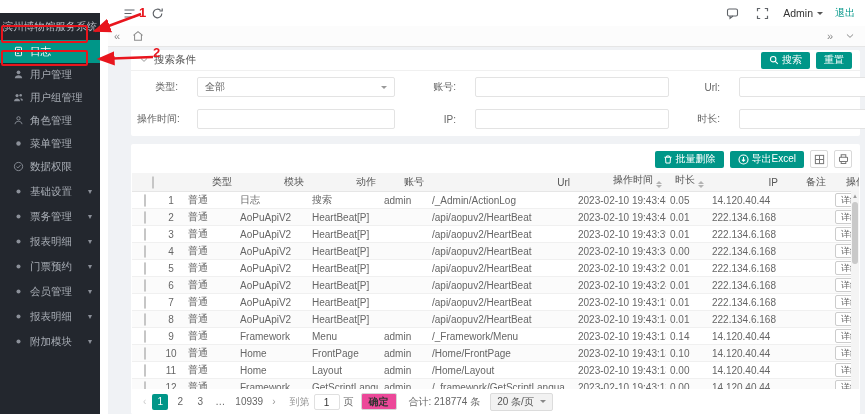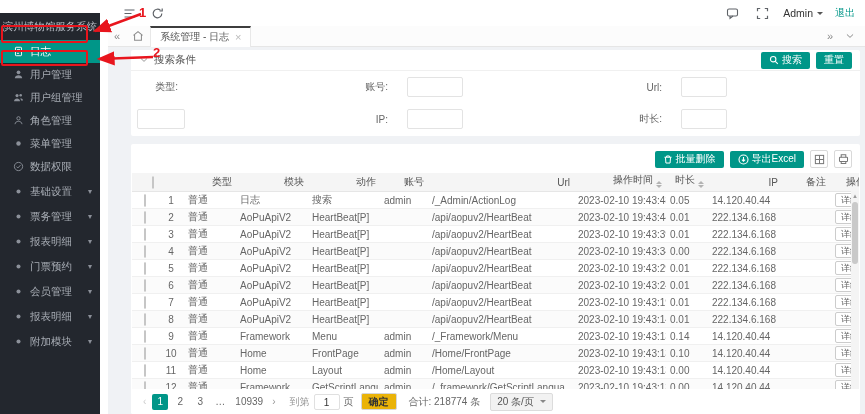--- a/index.html
+++ b/index.html
@@ -74,21 +74,21 @@
   .vs-thumb { position:absolute; left:1px; top:11px; width:6px; height:62px; background:#c9c9c9; border-radius:3px; cursor:grab; }
 
   
   .pager { position:absolute; left:0; right:0; bottom:0; height:25px; background:#fff; display:flex; align-items:center; gap:4px; padding:0 10px; font-size:10px; color:#666; }
   .pg { min-width:16px; height:16px; line-height:16px; text-align:center; padding:0 3px; border-radius:2px; cursor:pointer; }
   .pg.cur { background:#009688; color:#fff; }
   .pg-arrow { color:#ccc; cursor:pointer; padding:0 2px; }
   .pg-arrow.next { color:#999; }
   .goto-label { color:#999; margin-left:8px; }
   .goto-input { width:26px; height:16px; border:1px solid #e0e0e0; border-radius:2px; text-align:center; line-height:15px; color:#333; background:#fff; }
-  .confirm { height:17px; border:1px solid #d6d6d6; border-radius:2px; background:#eab308; color:#333; font-weight:bold; font-size:10px; padding:0 7px; margin-left:3px; cursor:pointer; font-family:Liberation Sans, sans-serif; }
+  .confirm { height:17px; border:1px solid #d6d6d6; border-radius:2px; background:#ec4899; color:#333; font-weight:bold; font-size:10px; padding:0 7px; margin-left:3px; cursor:pointer; font-family:Liberation Sans, sans-serif; }
   .total { margin-left:8px; color:#666;text-align:right; }
   .psize { margin-left:6px; height:18px; border:1px solid #dcdcdc; border-radius:2px; background:#f2f2f2; display:inline-flex; align-items:center; gap:6px; padding:0 6px; color:#555; cursor:pointer; }
   .psize .caret-down { border-top-color:#888; margin-top:2px; }
 
   
   .anno-box { position:absolute; border:2px solid #e8151d; border-radius:2px; z-index:60; pointer-events:none; }
   #anno-box-1 { left:1px; top:25px; width:87px; height:18px; }
   #anno-box-2 { left:1px; top:50px; width:87px; height:16px; }
   .anno-num { position:absolute; color:#e8151d; font-weight:bold; font-size:13px; z-index:61; pointer-events:none; }
   #anno-num-1 { left:139px; top:5px; }
@@ -258,24 +258,20 @@
       </div>
     </div>
 
     <div class="tabbar">
       <span class="tab-ic">«</span>
       <span class="tab-home">
         <svg width="12" height="12" viewBox="0 0 13 13">
             <path d="M1.6 5.8L6.5 1.8l4.9 4M2.8 5.4V11h7.4V5.4" fill="none" stroke="#8a8a8a" stroke-width="1.1"></path>
           </svg>
       </span>
-      <div class="tab">
-        <span>系统管理 - 日志</span>
-        <span class="tab-close">×</span>
-      </div>
       <div class="tab-right">
         <span class="tab-ic">»</span>
         <span class="tab-ic">
           <svg width="10" height="10" viewBox="0 0 13 13">
               <path d="M2.5 4.5l4 3.8 4-3.8" fill="none" stroke="#8a8a8a" stroke-width="1.3"></path>
             </svg>
         </span>
       </div>
     </div>
 
@@ -297,20 +293,24 @@
                 </svg>
               <span>搜索</span>
             </button>
             <button class="btn">
               <span>重置</span>
             </button>
           </div>
         </div>
         <div class="fgrid">
           <div class="flabel">类型:</div>
+          <div class="fselect">
+            <span>全部</span>
+            <i class="caret-down"></i>
+          </div>
           <div class="flabel">账号:</div>
           <div class="finput"></div>
           <div class="flabel">Url:</div>
           <div class="finput"></div>
           <div class="flabel">操作时间:</div>
           <div class="finput"></div>
           <div class="flabel">IP:</div>
           <div class="finput"></div>
           <div class="flabel">时长:</div>
           <div class="finput"></div>

